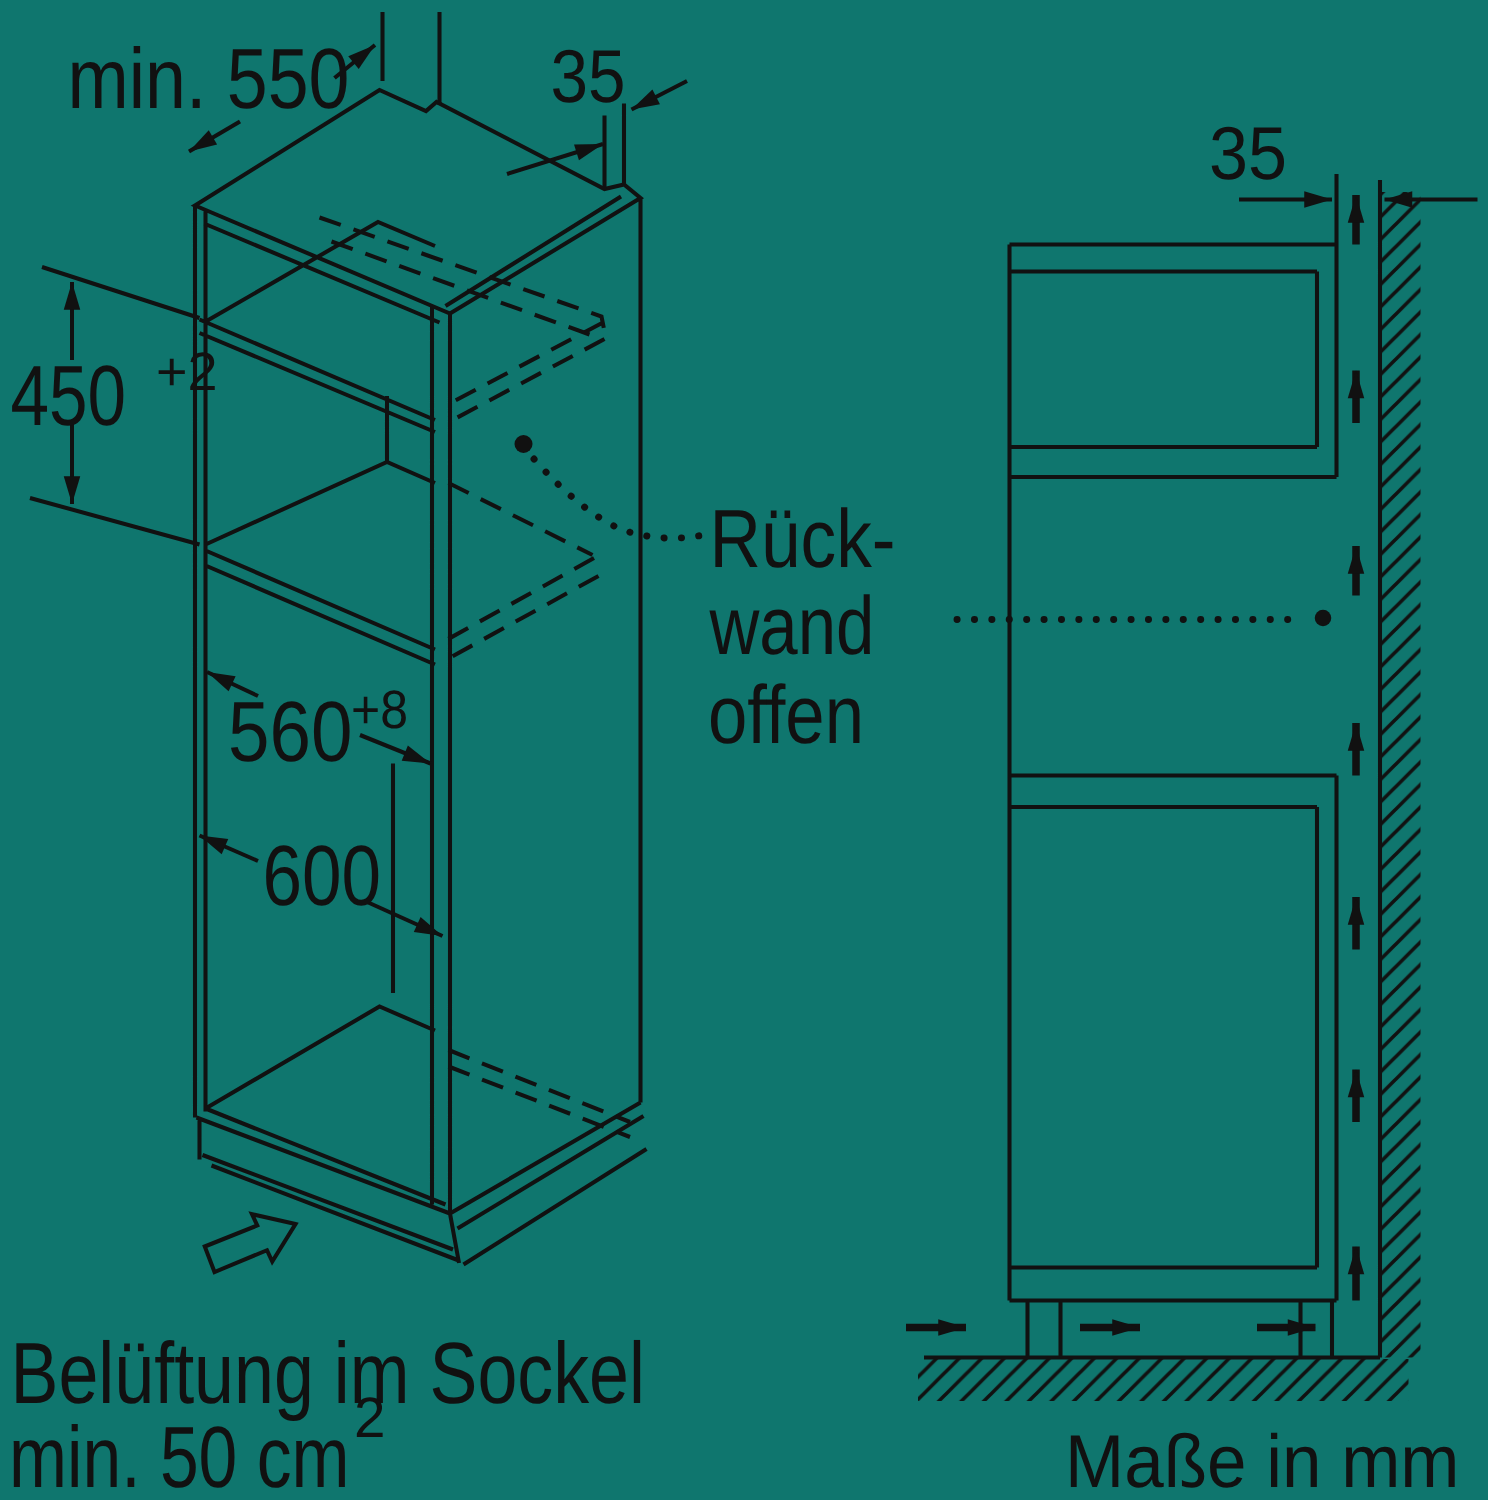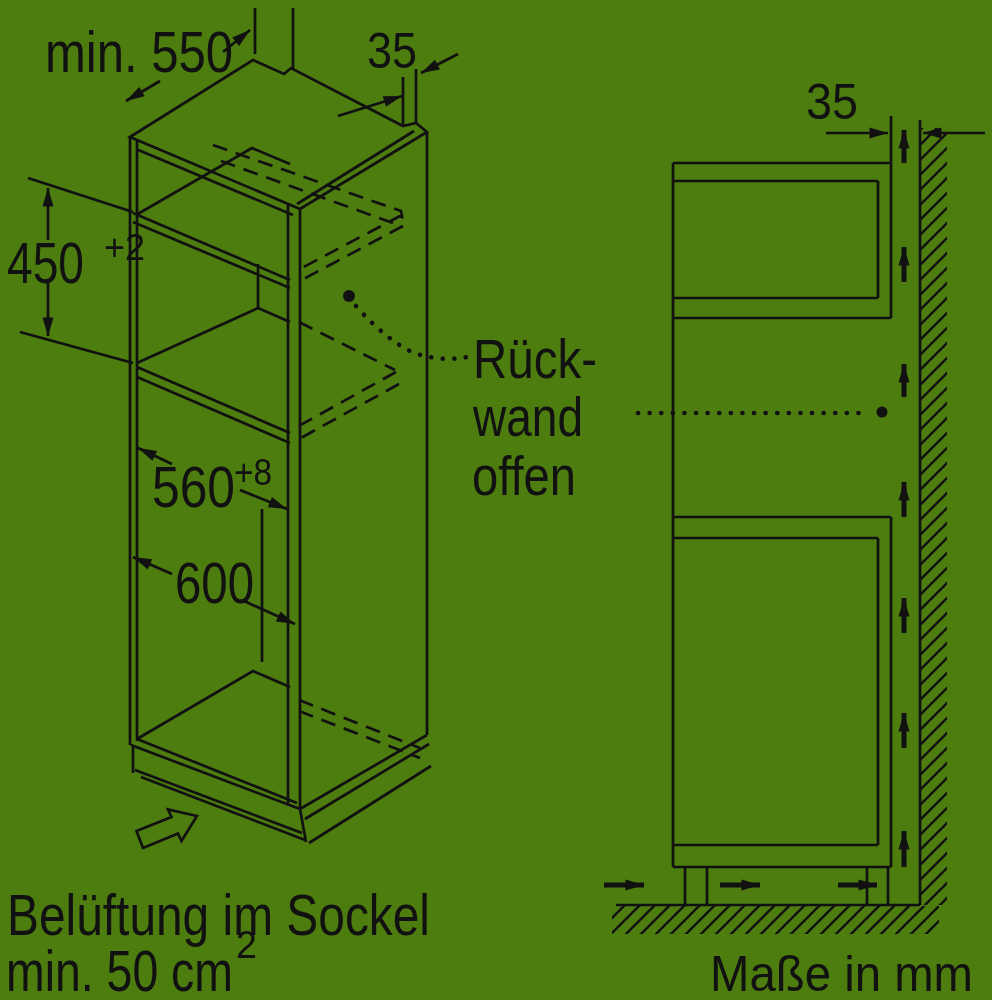--- a/index.html
+++ b/index.html
@@ -1,16 +1,16 @@
 <!DOCTYPE html>
 <html><head>
 <meta charset="utf-8">
 <style>
   html,body{margin:0;padding:0;background:#fff;}
-  .stage{position:relative;width:992px;height:1000px;background:#4d7c0f;overflow:hidden;}
+  .stage{position:relative;width:992px;height:1000px;background:#0f766e;overflow:hidden;}
   svg{display:block;}
   .ln{stroke:#111;stroke-width:2.7;fill:none;}
   .lnthk{stroke:#111;stroke-width:5;fill:none;}
   .dash{stroke:#111;stroke-width:2.7;fill:none;stroke-dasharray:15 9;}
   .dots{stroke:#111;stroke-width:4.6;fill:none;stroke-dasharray:0.1 11.5;stroke-linecap:round;}
   .dot{fill:#111;stroke:none;}
   .t{font-family:"Liberation Sans",sans-serif;fill:#111;}
   .hatchfill{fill:url(#hatch);stroke:none;}
 </style>
 </head>

